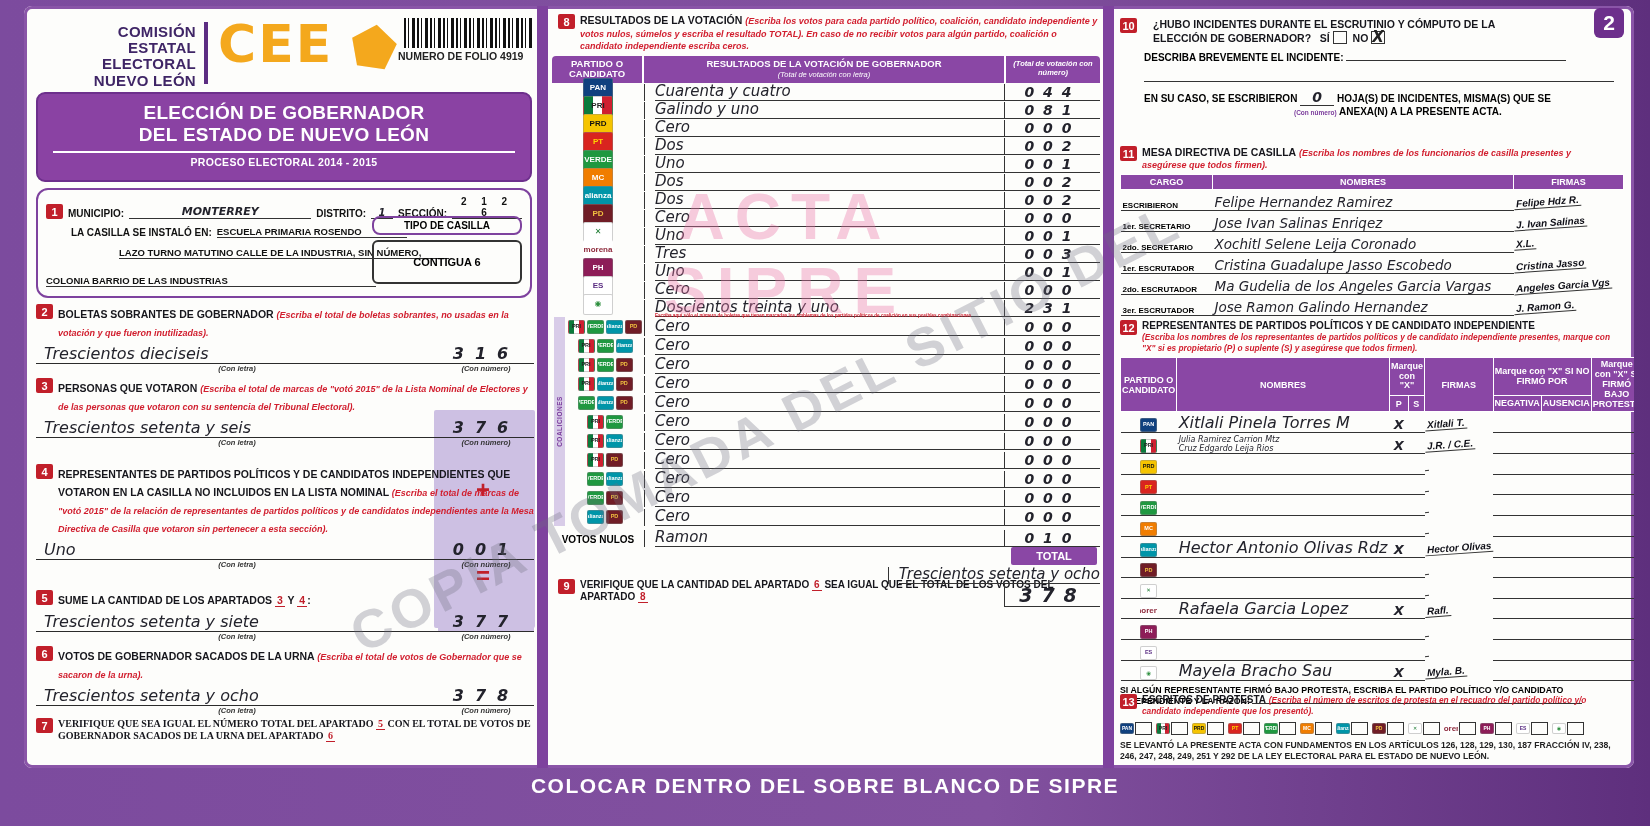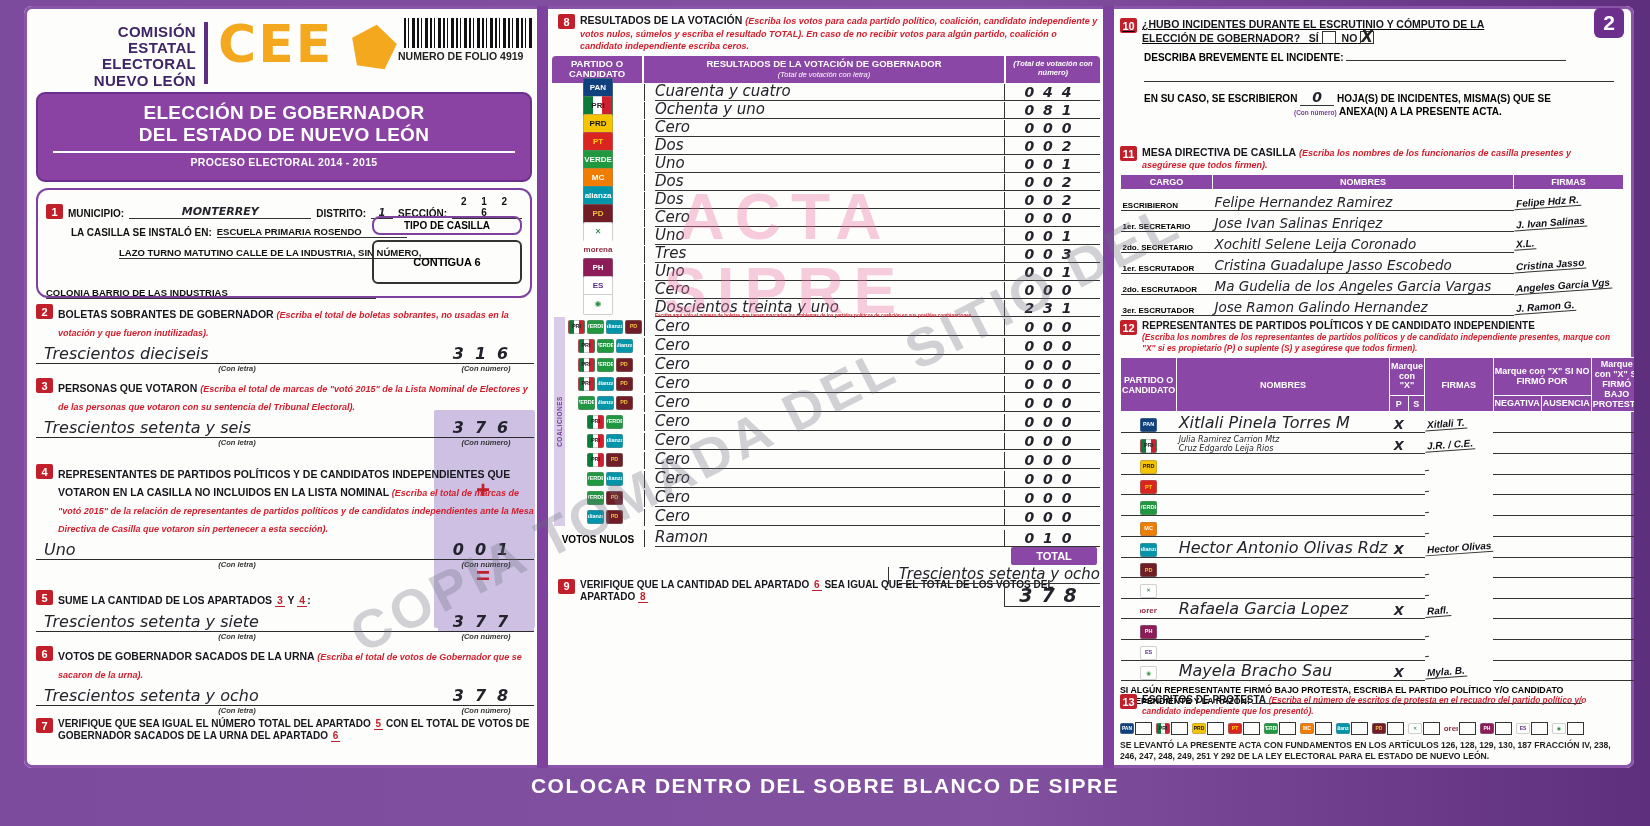--- a/index.html
+++ b/index.html
@@ -174,21 +174,21 @@
           <span>SECCIÓN:</span>
           <span class="fill" style="width:70px;text-align:center;font-weight:bold;letter-spacing:6px;">2 1 2 6</span>
         </div>
         <div class="row" style="margin-top:7px;padding-left:25px;">
           <span>LA CASILLA SE INSTALÓ EN:</span>
           <span class="fill" style="width:190px;font-size:9.5px;">ESCUELA PRIMARIA ROSENDO</span>
         </div>
         <div class="row" style="margin-top:9px;justify-content:center;">
           <span class="fill" style="width:330px;font-size:9.5px;">LAZO TURNO MATUTINO CALLE DE LA INDUSTRIA, SIN NÚMERO,</span>
         </div>
-        <div class="row" style="margin-top:28px;">
+        <div class="row" style="margin-top:16px;">
           <span class="fill" style="width:330px;font-size:9.5px;">COLONIA BARRIO DE LAS INDUSTRIAS</span>
         </div>
         <div class="tipo-box">
           <div class="tipo-lbl">TIPO DE CASILLA</div>
           <div class="tipo-val">CONTIGUA 6</div>
         </div>
       </div>
 
       <div class="lavender"></div>
       <div class="op" style="left:444px;top:470px;">+</div>
@@ -261,21 +261,21 @@
           </div>
           <div class="sublbl">
             <div class="a con-lbl">(Con letra)</div>
             <div class="b con-lbl">(Con número)</div>
           </div>
         </div>
 
       <div class="lsec" style="top:712px;">
         <div class="head">
           <span class="numbadge">7</span>
-          <div class="sec-title" style="font-size:10px;">
+          <div class="sec-title" style="font-size:10px;font-family:Liberation Serif, serif;">
             <span>VERIFIQUE QUE SEA IGUAL EL NÚMERO TOTAL DEL APARTADO</span>
             <span class="redref">5</span>
             <span>CON EL TOTAL DE VOTOS DE GOBERNADOR SACADOS DE LA URNA DEL APARTADO</span>
             <span class="redref">6</span>
           </div>
         </div>
       </div>
     </div>
 
     <div class="vdivider vd1" style="background:#7e429e;"></div>
@@ -306,21 +306,21 @@
             </div>
             <div class="c-num">
               <div class="hand hw-num underl">044</div>
             </div>
           </div>
           <div class="vrow" style="height: 18px;">
             <div class="c-logo">
               <span class="logo lg-md p-pri">PRI</span>
             </div>
             <div class="c-letra">
-              <div class="hand hw-letra underl">Ochenta y uno</div>
+              <div class="hand hw-letra underl">Galindo y uno</div>
             </div>
             <div class="c-num">
               <div class="hand hw-num underl">081</div>
             </div>
           </div>
           <div class="vrow" style="height: 18px;">
             <div class="c-logo">
               <span class="logo lg-md p-prd">PRD</span>
             </div>
             <div class="c-letra">
@@ -615,21 +615,21 @@
         </div>
       </div>
     </div>
 
     <div class="vdivider vd2" style="background:#7e429e;"></div>
 
     <div class="col col-right">
       <div class="pagebadge">2</div>
 
       <div class="rsec" style="top:12px;">
-        <div style="display:flex;gap:5px;text-decoration:underline;">
+        <div style="display:flex;gap:16px;">
           <span class="numbadge">10</span>
           <div class="sec-title" style="width:420px;">
             <span>¿HUBO INCIDENTES DURANTE EL ESCRUTINIO Y CÓMPUTO DE LA</span><br>
             <span>ELECCIÓN DE GOBERNADOR?</span>
             &nbsp;&nbsp;<span>SÍ</span>
             <span class="chk"></span>
             &nbsp;<span>NO</span>
             <span class="chk"><span class="x hand">X</span></span>
           </div>
         </div>

